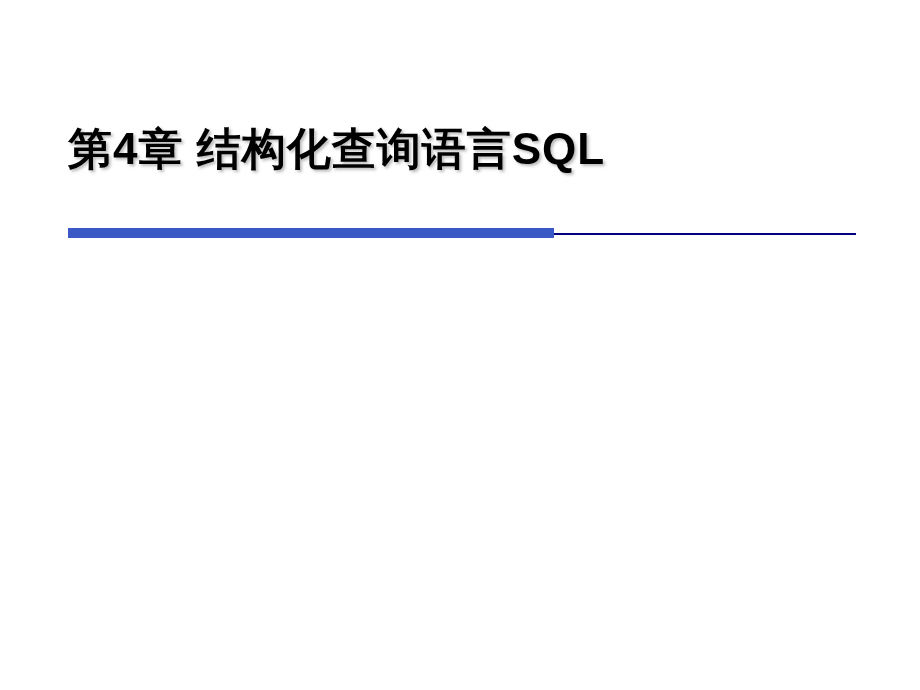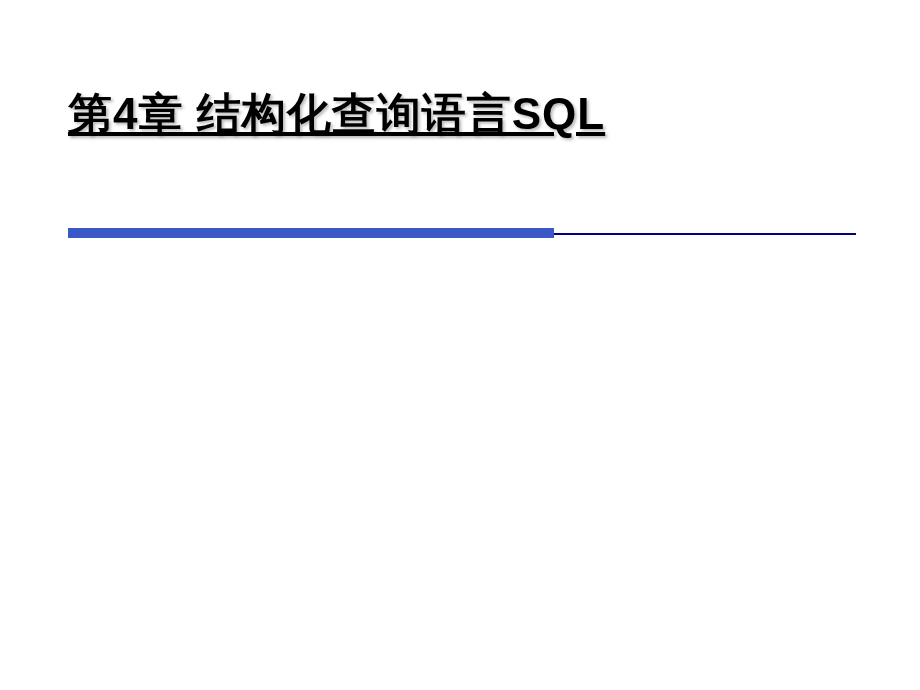--- a/index.html
+++ b/index.html
@@ -12,23 +12,22 @@
       height: 690px;
       background: #ffffff;
       font-family: "SimHei", "Microsoft YaHei", Arial, sans-serif;
       position: relative;
       overflow: hidden;
     }
     .slide-container {
       width: 100%;
       height: 100%;
       position: relative;
-      padding-top: 85px;
+      padding-top: 120px;
       padding-left: 68px;
-      text-decoration: underline;
     }
     .title {
       font-size: 44px;
       font-weight: bold;
       color: #000000;
       letter-spacing: 1px;
       text-shadow: 2px 2px 3px rgba(120,120,120,0.5);
     }
     .title .chapter-label {
       font-family: "SimHei", "Microsoft YaHei", sans-serif;

